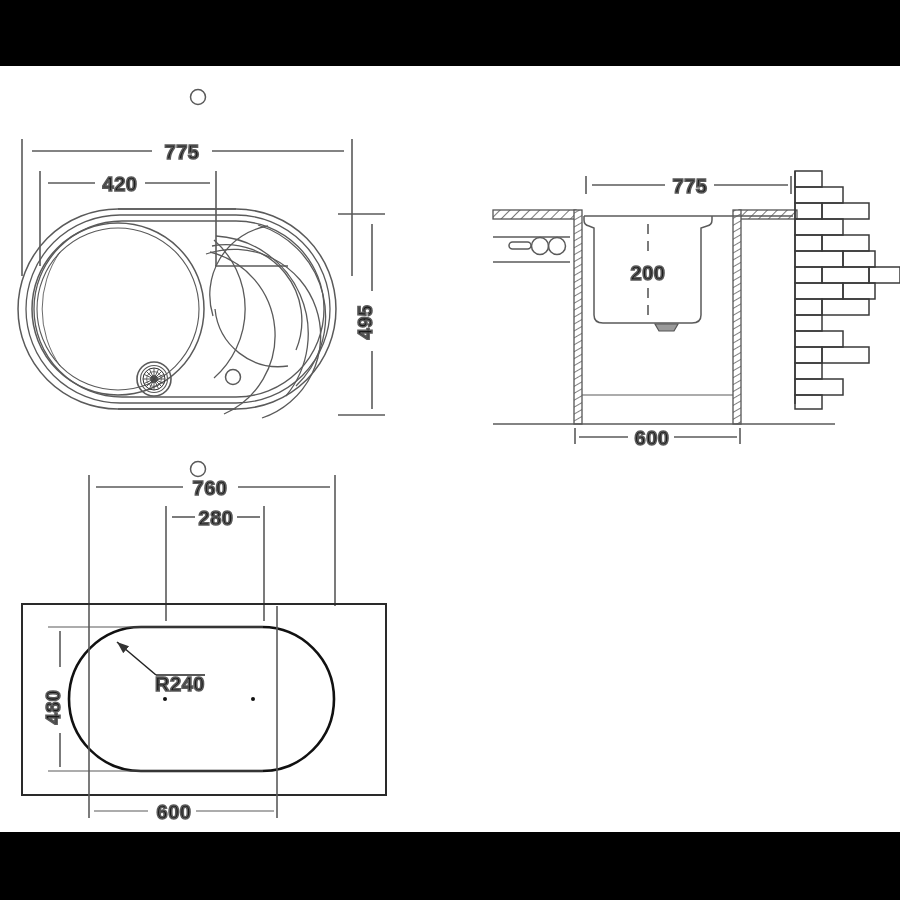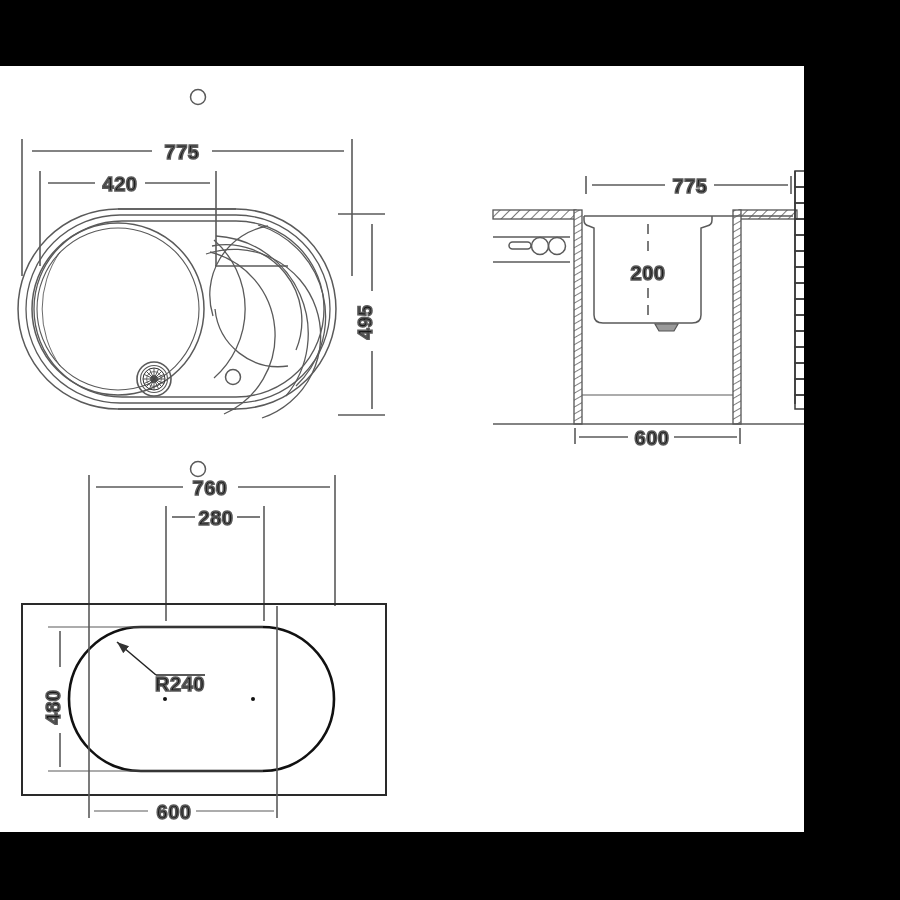--- a/index.html
+++ b/index.html
@@ -1,17 +1,17 @@
 <!DOCTYPE html>
 <html><head>
 <meta charset="utf-8">
 <style>
   html,body{margin:0;padding:0;background:#000;}
   #page{
-    position:relative;width:804px;height:900px;background:#000;
+    position:relative;width:900px;height:900px;background:#000;
     font-family:"Liberation Sans", sans-serif;overflow:hidden;
   }
   #sheet{
     position:absolute;left:0;top:66px;width:900px;height:766px;background:#ffffff;
   }
   svg{display:block;}
   .dimtxt{
     font-family:"Liberation Sans", sans-serif;
     font-size:20px;fill:#1a1a1a;font-weight:700;
     letter-spacing:0.5px;

